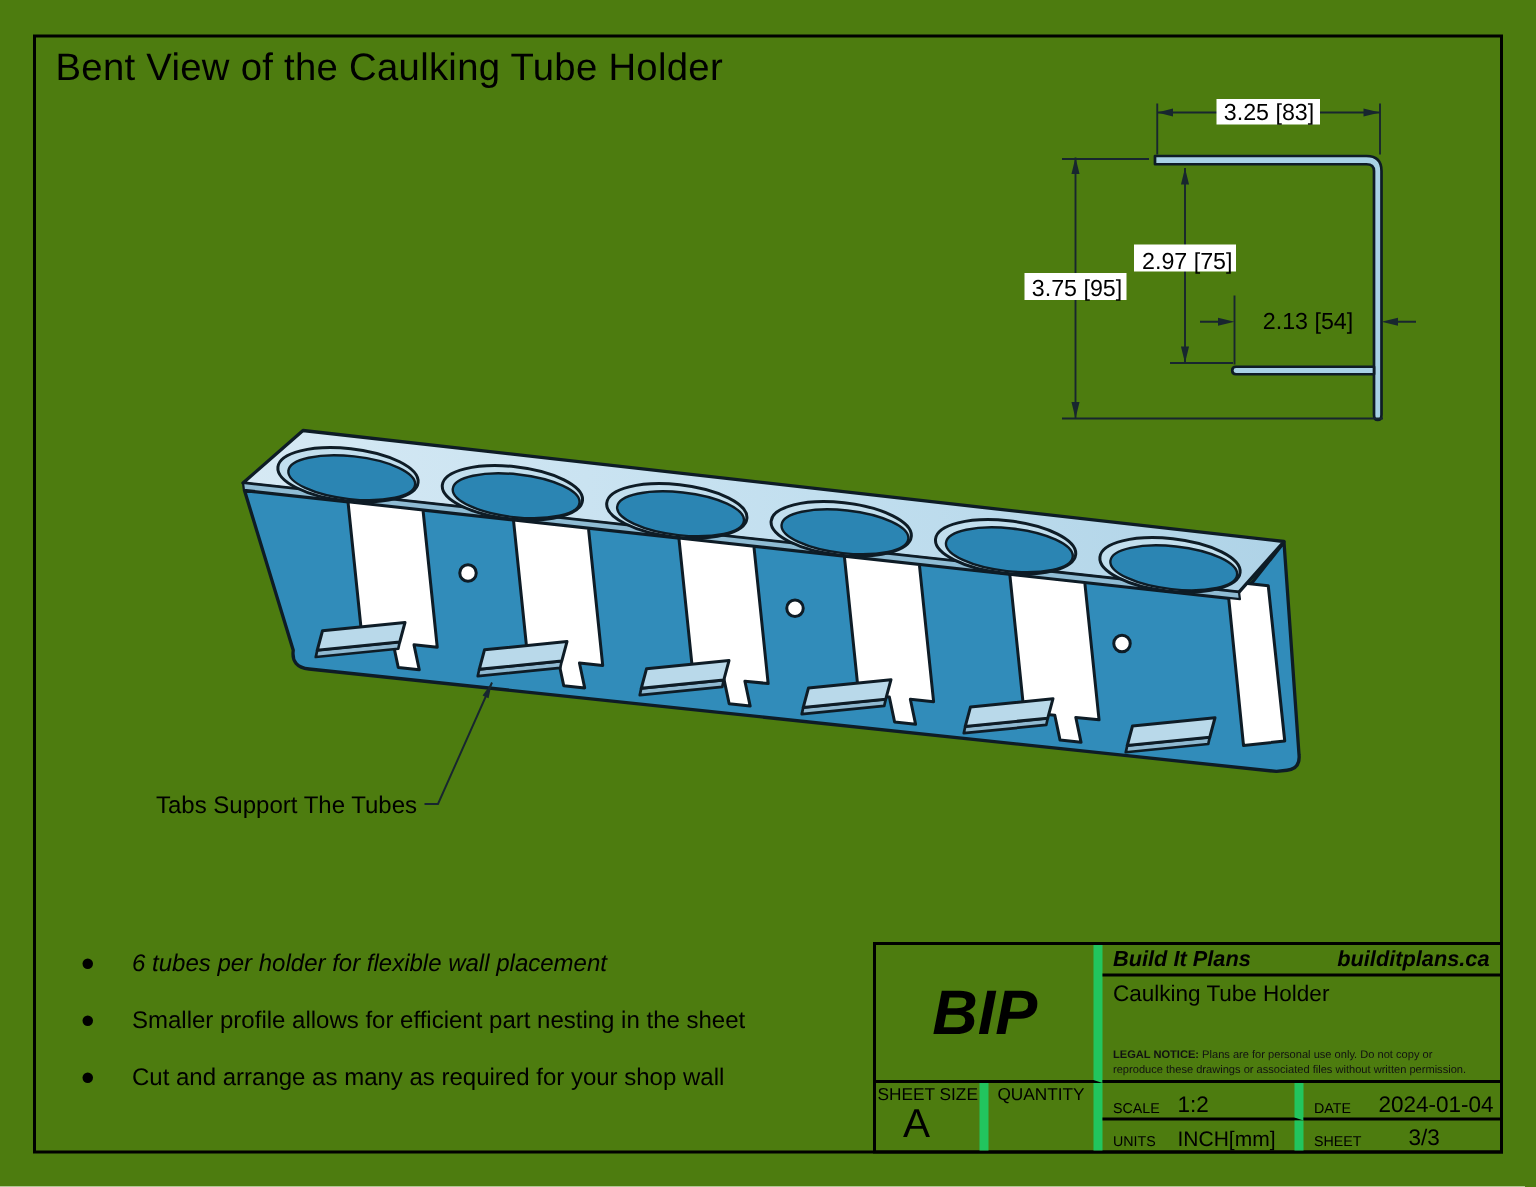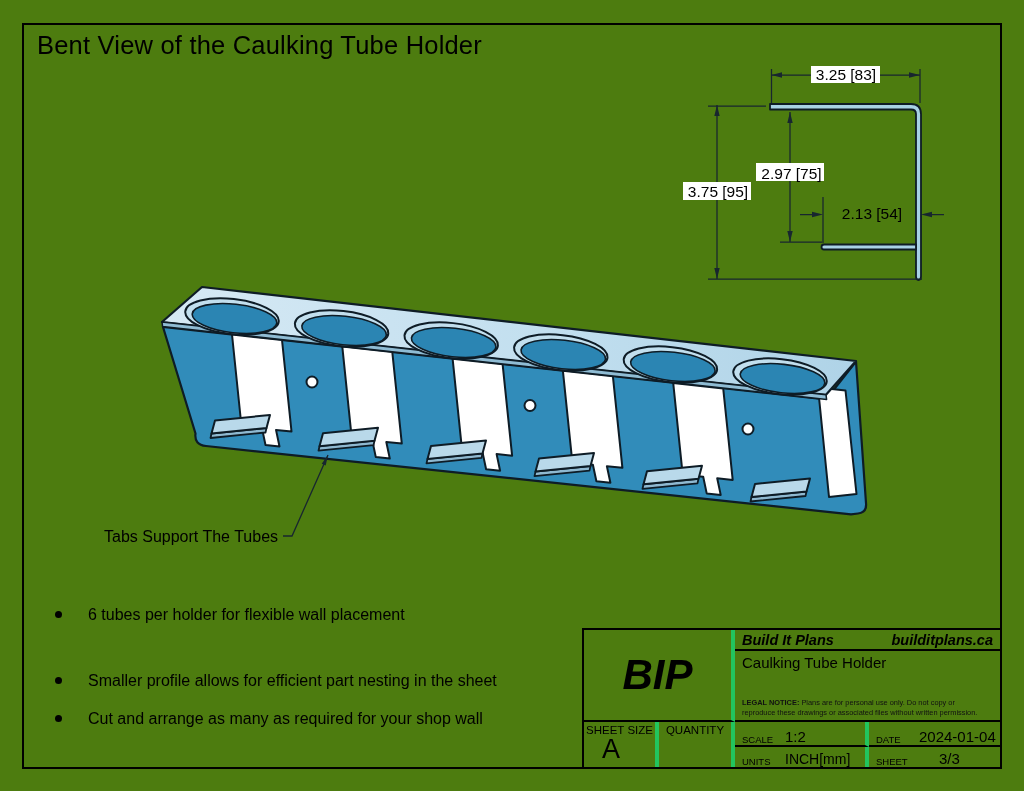--- a/index.html
+++ b/index.html
@@ -31,21 +31,21 @@
   .leader{stroke:#18262f;stroke-width:1.3;fill:none;}
 
   
   .note{position:absolute;left:55px;display:flex;align-items:flex-start;font-size:16px;}
   .note .dot{width:7px;height:7px;border-radius:50%;background:#000;margin-top:5px;margin-right:26px;flex:none;}
 
   
   #title-block{position:absolute;left:582px;top:628px;width:420px;height:141px;
         border:2px solid #000;box-sizing:border-box;}
   .tb-cell{position:absolute;box-sizing:border-box;}
-  .br2{border-right:4px solid #22c55e;} .bb2{border-bottom:2px solid #000;}
+  .br2{border-right:6px solid #22c55e;} .bb2{border-bottom:2px solid #000;}
   #bip-cell{left:0;top:0;width:151px;height:92px;display:flex;align-items:center;justify-content:center;}
   #bip-logo{font-size:42px;font-weight:bold;font-style:italic;letter-spacing:0px;}
   #brand-row{left:151px;top:0;width:265px;height:21px;display:flex;align-items:center;
         justify-content:space-between;padding:0 7px;font-size:14.5px;font-style:italic;font-weight:bold;}
   #name-cell{left:151px;top:21px;width:265px;height:71px;}
   #part-name{position:absolute;left:7px;top:3px;font-size:15px;}
   #legal{position:absolute;left:7px;right:3px;bottom:2px;font-size:7.4px;line-height:10px;color:#111;}
   #sheet-size-cell{left:0;top:92px;width:75px;height:45px;}
   #quantity-cell{left:75px;top:92px;width:76px;height:45px;}
   .head-lbl{display:block;text-align:center;font-size:11.5px;margin-top:2px;}
@@ -156,21 +156,21 @@
     </g>
 
     <g>
       <polyline class="leader" points="283,536 292,536 328,455"></polyline>
       <path class="arrow" d="M328,455 L325.7,465.5 L321.7,463.7 Z"></path>
       <text class="ann-text" x="104" y="542">Tabs Support The Tubes</text>
     </g>
   </svg>
 
   <div>
-    <div class="note" style="top:606px;">
+    <div class="note" style="top:634px;font-style:italic;">
       <span class="dot"></span>
       <span>6 tubes per holder for flexible wall placement</span>
     </div>
     <div class="note" style="top:672px;">
       <span class="dot"></span>
       <span>Smaller profile allows for efficient part nesting in the sheet</span>
     </div>
     <div class="note" style="top:710px;">
       <span class="dot"></span>
       <span>Cut and arrange as many as required for your shop wall</span>

